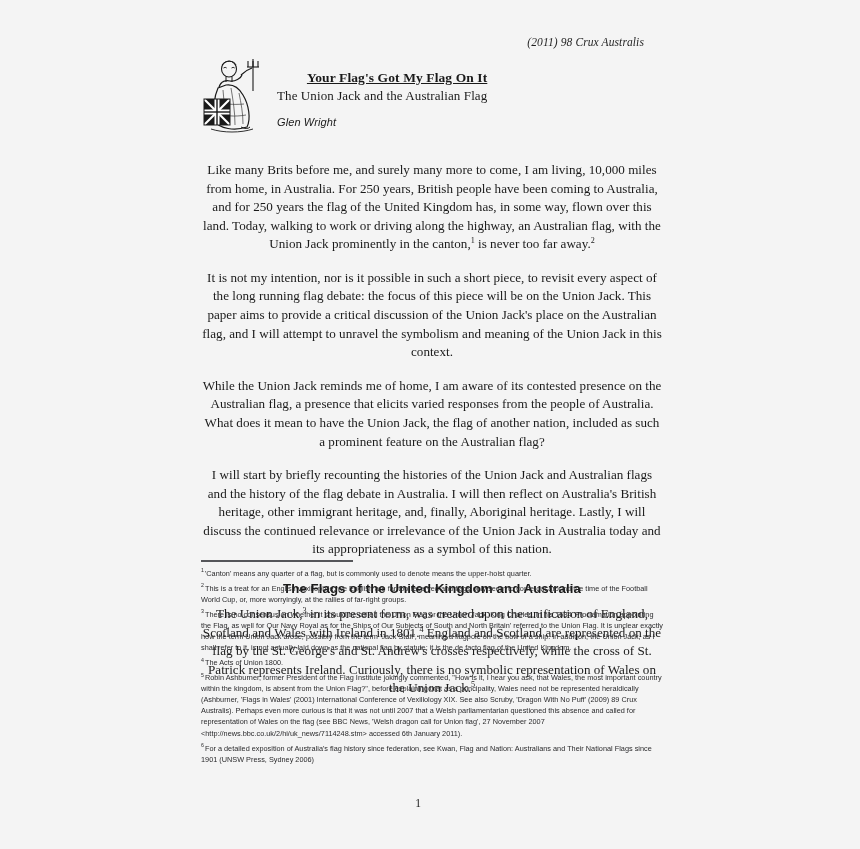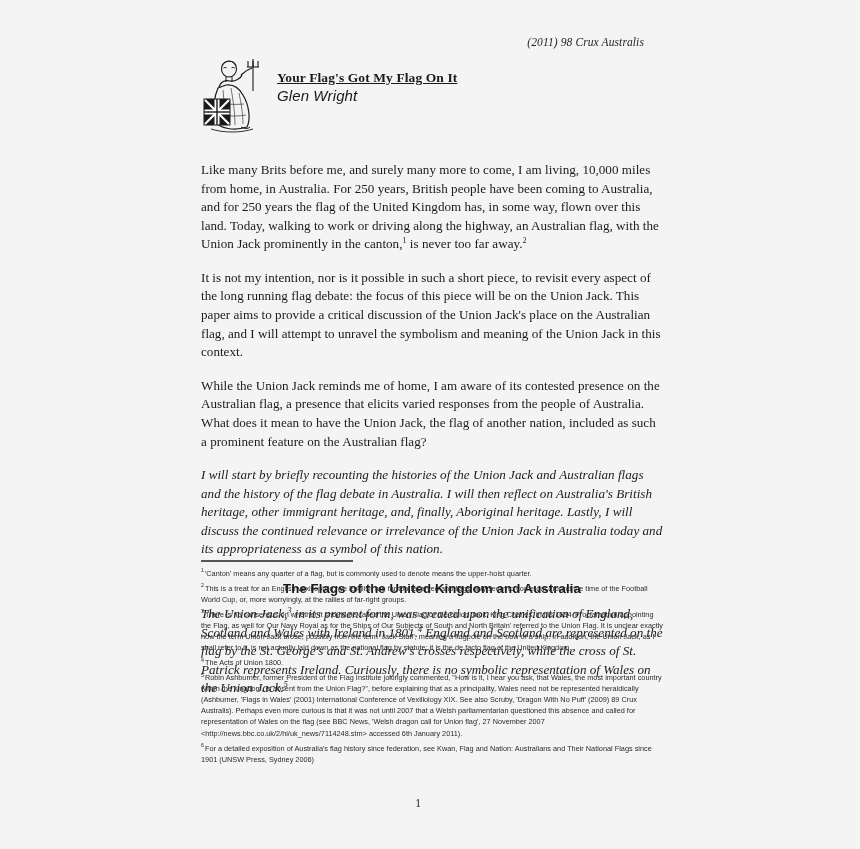--- a/index.html
+++ b/index.html
@@ -76,34 +76,35 @@
     font-family: "Liberation Serif", serif;
     font-size: 13px;
     line-height: 1.3;
     margin-top: 1px;
     letter-spacing: 0.1px;
   }
 
   .doc-author {
     font-family: "Liberation Sans", sans-serif;
     font-style: italic;
-    font-size: 15px;
+    font-size: 11px;
+    margin-top: 11px;
     letter-spacing: 0.1px;
   }
 
   
   .body-para {
     font-family: "Liberation Serif", serif;
     font-size: 13.1px;
     line-height: 1.42;
-    text-align: left;
+    text-align: center;
     margin: 0 0 15px 0;
     letter-spacing: 0.02px;
   }
-  .body-para:last-child { margin-bottom: 0; font-style: italic; }
+  .body-para:last-child { margin-bottom: 0; }
 
   .section-heading {
     font-family: "Liberation Sans", sans-serif;
     font-weight: bold;
     font-size: 13.2px;
     margin: 22px 0 9px 0;
     letter-spacing: 0.1px;
     text-align: center;
   }
 
@@ -215,20 +216,21 @@
             </g>
             <rect x="3" y="42" width="26" height="26" fill="none" stroke="#1a1a1a" stroke-width="1"></rect>
           </g>
 
           <path d="M10 72 C22 76 40 76 52 72" stroke="#1a1a1a" stroke-width="0.9" fill="none"></path>
         </svg>
       </div>
 
       <div class="title-text">
         <div class="doc-title">Your Flag's Got My Flag On It</div>
+        <div class="doc-subtitle">The Union Jack and the Australian Flag</div>
         <div class="doc-author">Glen Wright</div>
       </div>
     </div>
 
     <div>
       <p class="body-para">Like many Brits before me, and surely many more to come, I am living, 10,000 miles from home, in Australia. For 250 years, British people have been coming to Australia, and for 250 years the flag of the United Kingdom has, in some way, flown over this land. Today, walking to work or driving along the highway, an Australian flag, with the Union Jack prominently in the canton,<sup>1</sup> is never too far away.<sup>2</sup></p>
       <p class="body-para">It is not my intention, nor is it possible in such a short piece, to revisit every aspect of the long running flag debate: the focus of this piece will be on the Union Jack. This paper aims to provide a critical discussion of the Union Jack's place on the Australian flag, and I will attempt to unravel the symbolism and meaning of the Union Jack in this context.</p>
       <p class="body-para">While the Union Jack reminds me of home, I am aware of its contested presence on the Australian flag, a presence that elicits varied responses from the people of Australia. What does it mean to have the Union Jack, the flag of another nation, included as such a prominent feature on the Australian flag?</p>
       <p class="body-para">I will start by briefly recounting the histories of the Union Jack and Australian flags and the history of the flag debate in Australia. I will then reflect on Australia's British heritage, other immigrant heritage, and, finally, Aboriginal heritage. Lastly, I will discuss the continued relevance or irrelevance of the Union Jack in Australia today and its appropriateness as a symbol of this nation.</p>
     </div>

